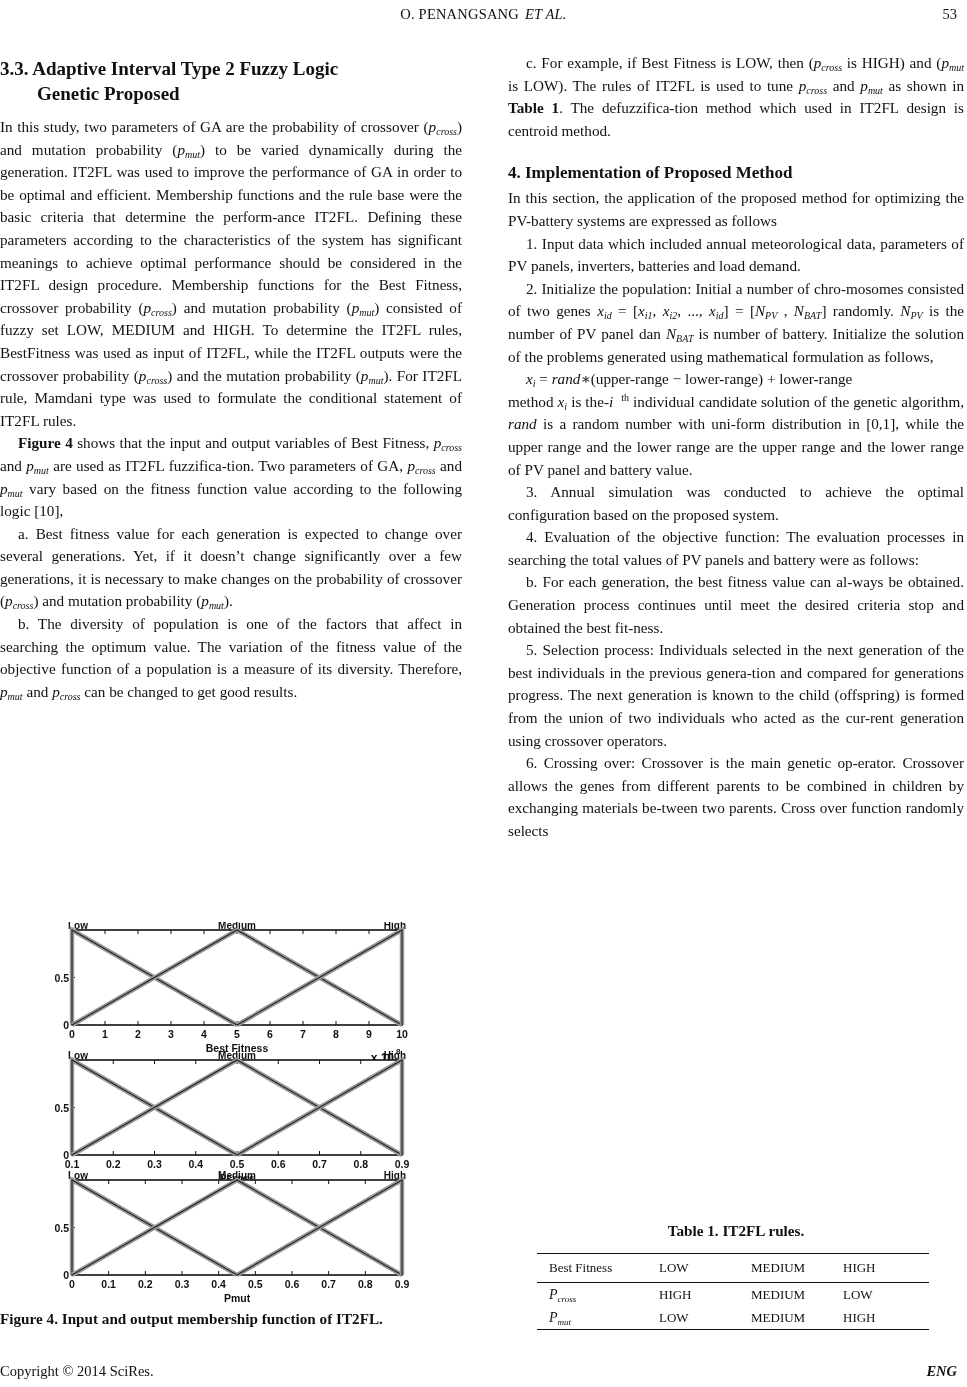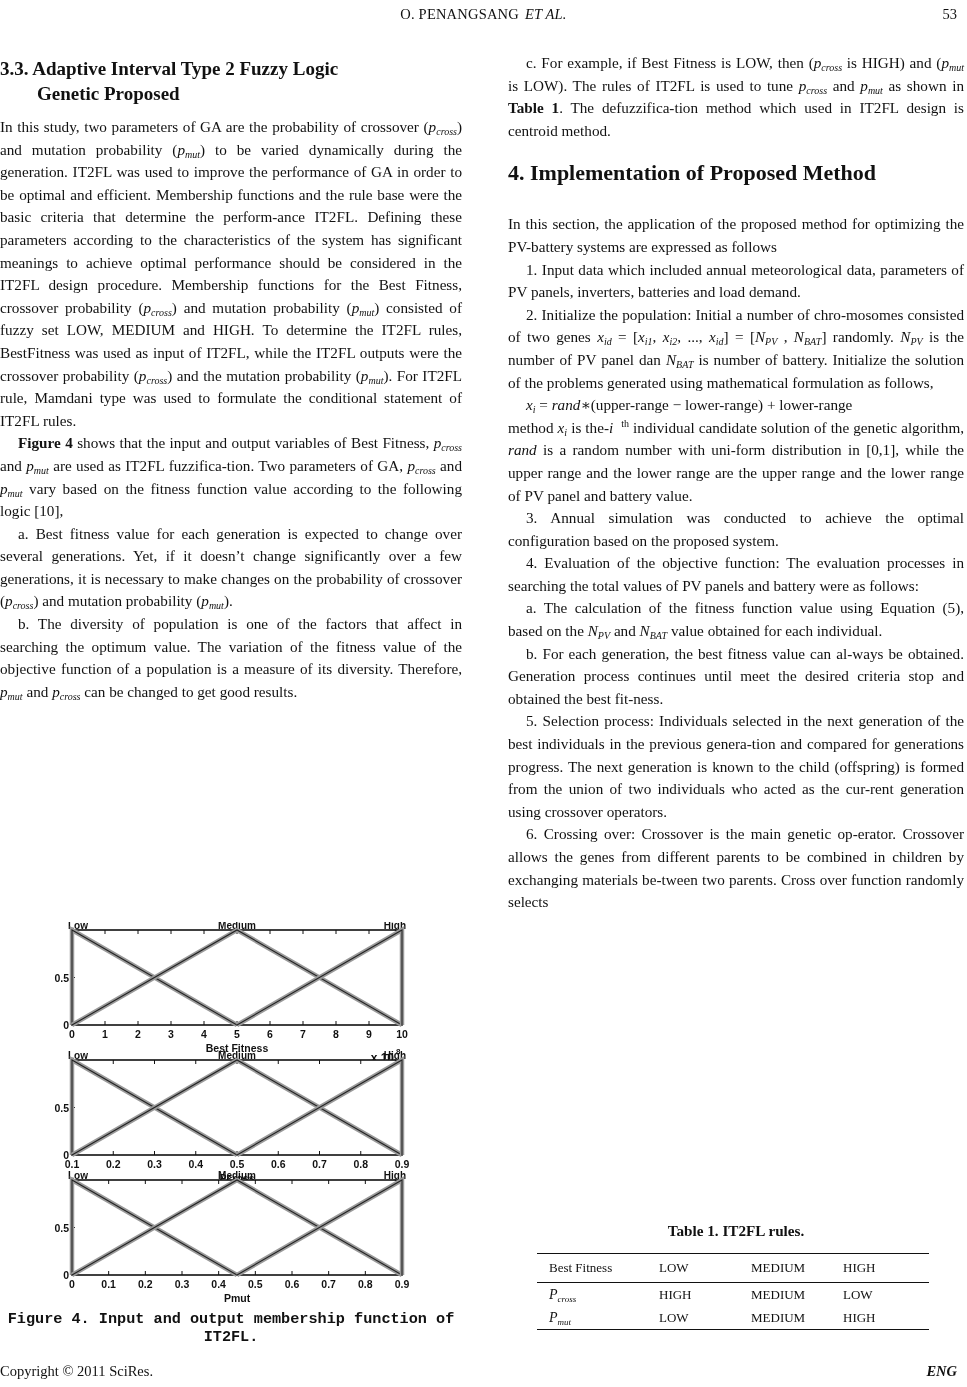--- a/index.html
+++ b/index.html
@@ -19,34 +19,34 @@
   .col-left { left: 0; width: 462px; }
   .col-right { left: 508px; width: 456px; }
   p { margin: 0; }
   .indent { text-indent: 18px; }
 
   .section-heading {
     font-weight: bold; font-size: 19px; line-height: 25px; margin: 4px 0 10px 0;
     text-align: left;
   }
   .section-heading .hang { display: block; padding-left: 37px; }
-  .section-heading-big { font-weight: bold; font-size: 22px; line-height: 26px; margin: 18px 0 27px 0; text-align: left; }
+  .section-heading-big { font-weight: bold; font-size: 17px; line-height: 26px; margin: 18px 0 1px 0; text-align: left; }
 
   i.v { font-style: italic; }
   sub { font-size: 10px; line-height: 0; vertical-align: -3px; }
   sup { font-size: 10px; line-height: 0; vertical-align: 6px; padding-left: 8px; }
 
   .equation { text-indent: 18px; text-align: left; }
 
   
   .figure { position: absolute; left: 40px; top: 922px; width: 420px; height: 400px; }
   .figure svg { display: block; }
   .figure-caption {
-    position: absolute; left: 0; width: 462px; top: 1310px; text-align: center;
-    font-weight: bold; font-size: 15.2px; font-family: Liberation Mono, monospace;
+    position: absolute; left: 0; width: 462px; top: 1310px; text-align: left;
+    font-weight: bold; font-size: 15.2px;
   }
 
   
   .table-caption {
     position: absolute; left: 508px; width: 456px; top: 1222px; text-align: center;
     font-weight: bold; font-size: 15.2px;
   }
   table.rules {
     position: absolute; left: 537px; top: 1253px; width: 392px; border-collapse: collapse;
     font-size: 13px; line-height: 19px;
@@ -248,21 +248,20 @@
 
   <p class="indent"><span>2. Initialize the population: Initial a number of chro-mosomes consisted of two genes </span><i class="v">x</i><sub><i>id</i></sub><span> = [</span><i class="v">x</i><sub><i>i1</i></sub><span>, </span><i class="v">x</i><sub><i>i2</i></sub><span>, ..., </span><i class="v">x</i><sub><i>id</i></sub><span>] = [</span><i class="v">N</i><sub><i>PV</i></sub><span> , </span><i class="v">N</i><sub><i>BAT</i></sub><span>] randomly. </span><i class="v">N</i><sub><i>PV</i></sub><span> is the number of PV panel dan </span><i class="v">N</i><sub><i>BAT</i></sub><span> is number of battery. Initialize the solution of the problems generated using mathematical formulation as follows,</span></p>
 
   <p class="equation"><i class="v">x</i><sub><i>i</i></sub><span> = </span><i class="v">rand</i><span>∗(upper-range − lower-range) + lower-range</span></p>
 
   <p><span>method </span><i class="v">x</i><sub><i>i</i></sub><span> is the-</span><i class="v">i</i><sup>th</sup><span> individual candidate solution of the genetic algorithm, </span><i class="v">rand</i><span> is a random number with uni-form distribution in [0,1], while the upper range and the lower range are the upper range and the lower range of PV panel and battery value.</span></p>
 
   <p class="indent">3. Annual simulation was conducted to achieve the optimal configuration based on the proposed system.</p>
   <p class="indent">4. Evaluation of the objective function: The evaluation processes in searching the total values of PV panels and battery were as follows:</p>
 
-  <p class="indent"><span>a. The calculation of the fitness function value using Equation (5), based on the </span><i class="v">N</i><sub><i>PV</i></sub><span> and </span><i class="v">N</i><sub><i>BAT</i></sub><span> value obtained for each individual.</span></p>
 
   <p class="indent">b. For each generation, the best fitness value can al-ways be obtained. Generation process continues until meet the desired criteria stop and obtained the best fit-ness.</p>
   <p class="indent">5. Selection process: Individuals selected in the next generation of the best individuals in the previous genera-tion and compared for generations progress. The next generation is known to the child (offspring) is formed from the union of two individuals who acted as the cur-rent generation using crossover operators.</p>
   <p class="indent">6. Crossing over: Crossover is the main genetic op-erator. Crossover allows the genes from different parents to be combined in children by exchanging materials be-tween two parents. Cross over function randomly selects</p>
 </div>
 
 <div class="table-caption">Table 1. IT2FL rules.</div>
 <table class="rules">
   <thead>
     <tr>
@@ -282,15 +281,15 @@
     <tr>
       <td><span class="pvar"><span>P</span><sub>mut</sub></span></td>
       <td>LOW</td>
       <td>MEDIUM</td>
       <td>HIGH</td>
     </tr>
   </tbody>
 </table>
 
 <div class="footer">
-  <span class="copyright">Copyright © 2011 SciRes.</span>
+  <span class="copyright">Copyright © 2014 SciRes.</span>
   <span class="journal">ENG</span>
 </div>
 
 </body></html>

